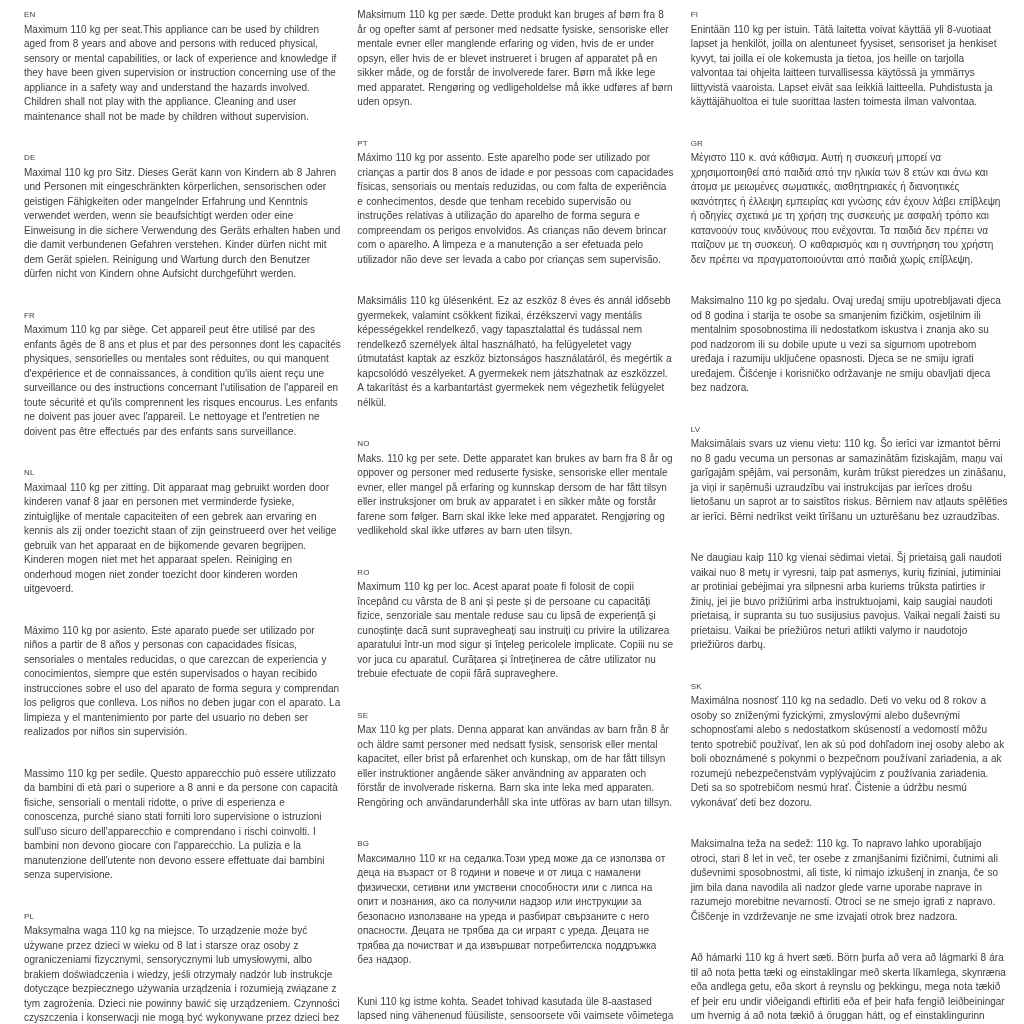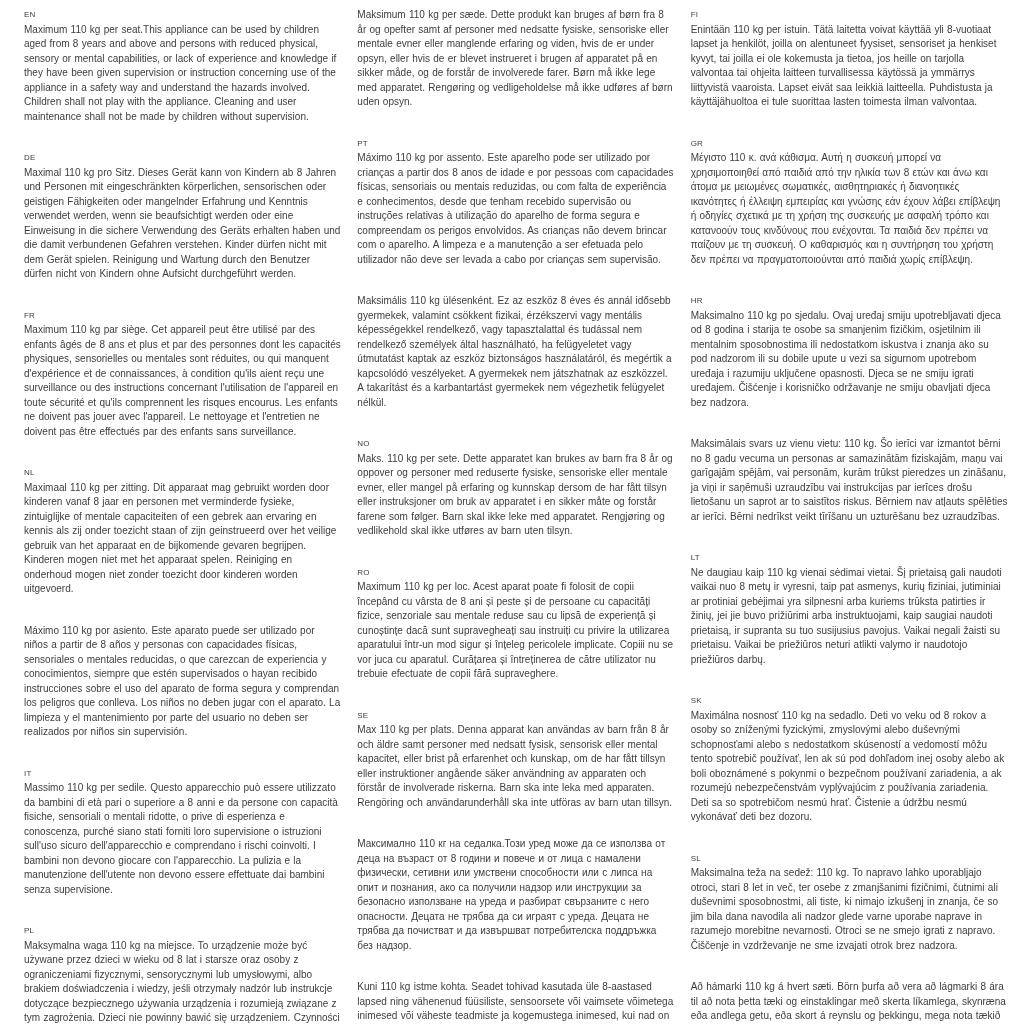--- a/index.html
+++ b/index.html
@@ -68,21 +68,20 @@
       <div class="lang-text">Maximum 110 kg par siège. Cet appareil peut être utilisé par des enfants âgés de 8 ans et plus et par des personnes dont les capacités physiques, sensorielles ou mentales sont réduites, ou qui manquent d'expérience et de connaissances, à condition qu'ils aient reçu une surveillance ou des instructions concernant l'utilisation de l'appareil en toute sécurité et qu'ils comprennent les risques encourus. Les enfants ne doivent pas jouer avec l'appareil. Le nettoyage et l'entretien ne doivent pas être effectués par des enfants sans surveillance.</div>
     </div>
     <div class="section">
       <div class="lang-code">NL</div>
       <div class="lang-text">Maximaal 110 kg per zitting. Dit apparaat mag gebruikt worden door kinderen vanaf 8 jaar en personen met verminderde fysieke, zintuiglijke of mentale capaciteiten of een gebrek aan ervaring en kennis als zij onder toezicht staan of zijn geinstrueerd over het veilige gebruik van het apparaat en de bijkomende gevaren begrijpen. Kinderen mogen niet met het apparaat spelen. Reiniging en onderhoud mogen niet zonder toezicht door kinderen worden uitgevoerd.</div>
     </div>
     <div class="section">
       <div class="lang-text">Máximo 110 kg por asiento. Este aparato puede ser utilizado por niños a partir de 8 años y personas con capacidades físicas, sensoriales o mentales reducidas, o que carezcan de experiencia y conocimientos, siempre que estén supervisados o hayan recibido instrucciones sobre el uso del aparato de forma segura y comprendan los peligros que conlleva. Los niños no deben jugar con el aparato. La limpieza y el mantenimiento por parte del usuario no deben ser realizados por niños sin supervisión.</div>
     </div>
     <div class="section">
-      <div class="lang-code">IT</div>
       <div class="lang-text">Massimo 110 kg per sedile. Questo apparecchio può essere utilizzato da bambini di età pari o superiore a 8 anni e da persone con capacità fisiche, sensoriali o mentali ridotte, o prive di esperienza e conoscenza, purché siano stati forniti loro supervisione o istruzioni sull'uso sicuro dell'apparecchio e comprendano i rischi coinvolti. I bambini non devono giocare con l'apparecchio. La pulizia e la manutenzione dell'utente non devono essere effettuate dai bambini senza supervisione.</div>
     </div>
     <div class="section">
       <div class="lang-code">PL</div>
       <div class="lang-text">Maksymalna waga 110 kg na miejsce. To urządzenie może być używane przez dzieci w wieku od 8 lat i starsze oraz osoby z ograniczeniami fizycznymi, sensorycznymi lub umysłowymi, albo brakiem doświadczenia i wiedzy, jeśli otrzymały nadzór lub instrukcje dotyczące bezpiecznego używania urządzenia i rozumieją związane z tym zagrożenia. Dzieci nie powinny bawić się urządzeniem. Czynności czyszczenia i konserwacji nie mogą być wykonywane przez dzieci bez nadzoru.</div>
     </div>
     <div class="section">
       <div class="lang-code">CZ</div>
       <div class="lang-text">Maximální hmotnost 110 kg na jedno sedadlo. Tento spotřebič mohou používat děti starší 8 let a osoby se sníženými fyzickými, smyslovými nebo duševními schopnostmi nebo s nedostatkem zkušeností a znalostí, pokud jsou pod dohledem nebo byly poučeny o používání spotřebiče bezpečným způsobem a rozumí případným nebezpečím. Děti si se spotřebičem nesmí hrát. Čištění a uživatelskou údržbu nesmí provádět děti bez dozoru.</div>
     </div>
@@ -105,53 +104,52 @@
     </div>
     <div class="section">
       <div class="lang-code">RO</div>
       <div class="lang-text">Maximum 110 kg per loc. Acest aparat poate fi folosit de copii începând cu vârsta de 8 ani și peste și de persoane cu capacități fizice, senzoriale sau mentale reduse sau cu lipsă de experiență și cunoștințe dacă sunt supravegheați sau instruiți cu privire la utilizarea aparatului într-un mod sigur și înțeleg pericolele implicate. Copiii nu se vor juca cu aparatul. Curățarea și întreținerea de către utilizator nu trebuie efectuate de copii fără supraveghere.</div>
     </div>
     <div class="section">
       <div class="lang-code">SE</div>
       <div class="lang-text">Max 110 kg per plats. Denna apparat kan användas av barn från 8 år och äldre samt personer med nedsatt fysisk, sensorisk eller mental kapacitet, eller brist på erfarenhet och kunskap, om de har fått tillsyn eller instruktioner angående säker användning av apparaten och förstår de involverade riskerna. Barn ska inte leka med apparaten. Rengöring och användarunderhåll ska inte utföras av barn utan tillsyn.</div>
     </div>
     <div class="section">
+      <div class="lang-code">BG</div>
       <div class="lang-text">Максимално 110 кг на седалка.Този уред може да се използва от деца на възраст от 8 години и повече и от лица с намалени физически, сетивни или умствени способности или с липса на опит и познания, ако са получили надзор или инструкции за безопасно използване на уреда и разбират свързаните с него опасности. Децата не трябва да си играят с уреда. Децата не трябва да почистват и да извършват потребителска поддръжка без надзор.</div>
     </div>
     <div class="section">
       <div class="lang-text">Kuni 110 kg istme kohta. Seadet tohivad kasutada üle 8-aastased lapsed ning vähenenud füüsiliste, sensoorsete või vaimsete võimetega inimesed või väheste teadmiste ja kogemustega inimesed, kui nad on järelevalve all või saanud juhiseid seoses seadme ohutu kasutamisega ja mõistavad seotud ohte. Lapsed ei tohi seadmega mängida. Lapsed ei tohi seadet ilma järelevalveta puhastada ja hooldada.</div>
     </div>
   </div>
 
   <div class="col">
     <div class="section">
       <div class="lang-code">FI</div>
       <div class="lang-text">Enintään 110 kg per istuin. Tätä laitetta voivat käyttää yli 8-vuotiaat lapset ja henkilöt, joilla on alentuneet fyysiset, sensoriset ja henkiset kyvyt, tai joilla ei ole kokemusta ja tietoa, jos heille on tarjolla valvontaa tai ohjeita laitteen turvallisessa käytössä ja ymmärrys liittyvistä vaaroista. Lapset eivät saa leikkiä laitteella. Puhdistusta ja käyttäjähuoltoa ei tule suorittaa lasten toimesta ilman valvontaa.</div>
     </div>
     <div class="section">
       <div class="lang-code">GR</div>
       <div class="lang-text">Μέγιστο 110 κ. ανά κάθισμα. Αυτή η συσκευή μπορεί να χρησιμοποιηθεί από παιδιά από την ηλικία των 8 ετών και άνω και άτομα με μειωμένες σωματικές, αισθητηριακές ή διανοητικές ικανότητες ή έλλειψη εμπειρίας και γνώσης εάν έχουν λάβει επίβλεψη ή οδηγίες σχετικά με τη χρήση της συσκευής με ασφαλή τρόπο και κατανοούν τους κινδύνους που ενέχονται. Τα παιδιά δεν πρέπει να παίζουν με τη συσκευή. Ο καθαρισμός και η συντήρηση του χρήστη δεν πρέπει να πραγματοποιούνται από παιδιά χωρίς επίβλεψη.</div>
     </div>
     <div class="section">
-      <div class="lang-code">HR</div>
       <div class="lang-text">Maksimalno 110 kg po sjedalu. Ovaj uređaj smiju upotrebljavati djeca od 8 godina i starija te osobe sa smanjenim fizičkim, osjetilnim ili mentalnim sposobnostima ili nedostatkom iskustva i znanja ako su pod nadzorom ili su dobile upute u vezi sa sigurnom upotrebom uređaja i razumiju uključene opasnosti. Djeca se ne smiju igrati uređajem. Čišćenje i korisničko održavanje ne smiju obavljati djeca bez nadzora.</div>
     </div>
     <div class="section">
+      <div class="lang-code">LV</div>
       <div class="lang-text">Maksimālais svars uz vienu vietu: 110 kg. Šo ierīci var izmantot bērni no 8 gadu vecuma un personas ar samazinātām fiziskajām, maņu vai garīgajām spējām, vai personām, kurām trūkst pieredzes un zināšanu, ja viņi ir saņēmuši uzraudzību vai instrukcijas par ierīces drošu lietošanu un saprot ar to saistītos riskus. Bērniem nav atļauts spēlēties ar ierīci. Bērni nedrīkst veikt tīrīšanu un uzturēšanu bez uzraudzības.</div>
     </div>
     <div class="section">
-      <div class="lang-code">LT</div>
       <div class="lang-text">Ne daugiau kaip 110 kg vienai sėdimai vietai. Šį prietaisą gali naudoti vaikai nuo 8 metų ir vyresni, taip pat asmenys, kurių fiziniai, jutiminiai ar protiniai gebėjimai yra silpnesni arba kuriems trūksta patirties ir žinių, jei jie buvo prižiūrimi arba instruktuojami, kaip saugiai naudoti prietaisą, ir supranta su tuo susijusius pavojus. Vaikai negali žaisti su prietaisu. Vaikai be priežiūros neturi atlikti valymo ir naudotojo priežiūros darbų.</div>
     </div>
     <div class="section">
       <div class="lang-code">SK</div>
       <div class="lang-text">Maximálna nosnosť 110 kg na sedadlo. Deti vo veku od 8 rokov a osoby so zníženými fyzickými, zmyslovými alebo duševnými schopnosťami alebo s nedostatkom skúseností a vedomostí môžu tento spotrebič používať, len ak sú pod dohľadom inej osoby alebo ak boli oboznámené s pokynmi o bezpečnom používaní zariadenia, a ak rozumejú nebezpečenstvám vyplývajúcim z používania zariadenia. Deti sa so spotrebičom nesmú hrať. Čistenie a údržbu nesmú vykonávať deti bez dozoru.</div>
     </div>
     <div class="section">
-      <div class="lang-code">SL</div>
       <div class="lang-text">Maksimalna teža na sedež: 110 kg. To napravo lahko uporabljajo otroci, stari 8 let in več, ter osebe z zmanjšanimi fizičnimi, čutnimi ali duševnimi sposobnostmi, ali tiste, ki nimajo izkušenj in znanja, če so jim bila dana navodila ali nadzor glede varne uporabe naprave in razumejo morebitne nevarnosti. Otroci se ne smejo igrati z napravo. Čiščenje in vzdrževanje ne sme izvajati otrok brez nadzora.</div>
     </div>
     <div class="section">
       <div class="lang-text">Að hámarki 110 kg á hvert sæti. Börn þurfa að vera að lágmarki 8 ára til að nota þetta tæki og einstaklingar með skerta líkamlega, skynræna eða andlega getu, eða skort á reynslu og þekkingu, mega nota tækið ef þeir eru undir viðeigandi eftirliti eða ef þeir hafa fengið leiðbeiningar um hvernig á að nota tækið á öruggan hátt, og ef einstaklingurinn hefur skilið að fullu þær áhættur sem eru til staðar. Börn mega ekki leika sér með tækið. Þrif og viðhald má ekki vera framkvæmt af börnum án eftirlits.»</div>
     </div>
   </div>
 
 </div>
 
 </body></html>

